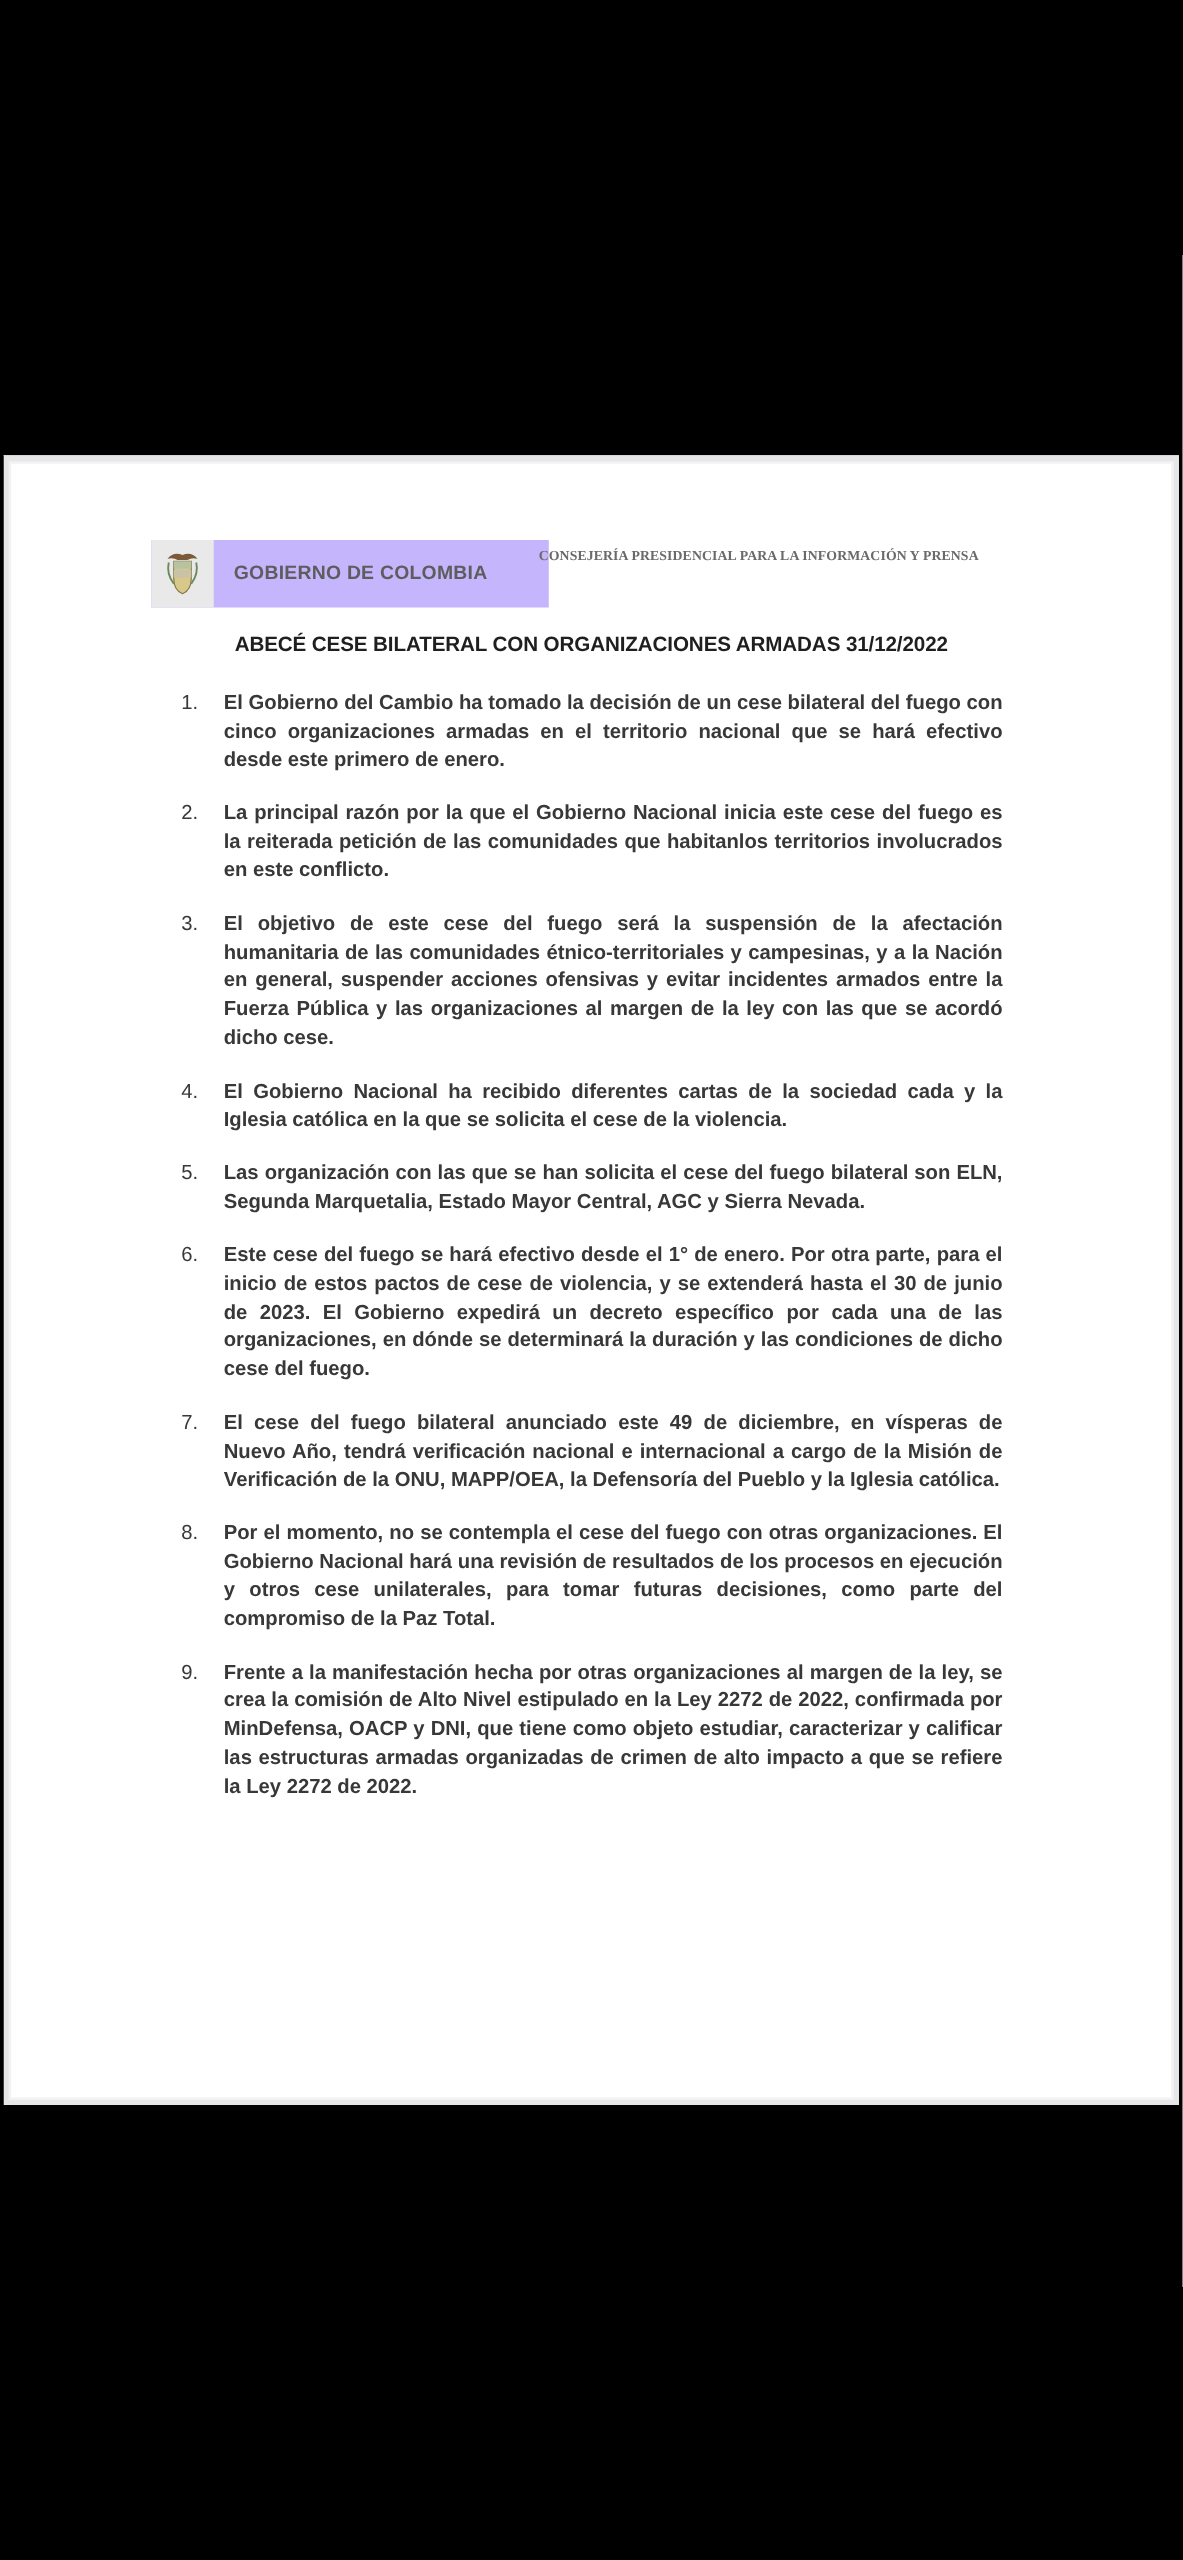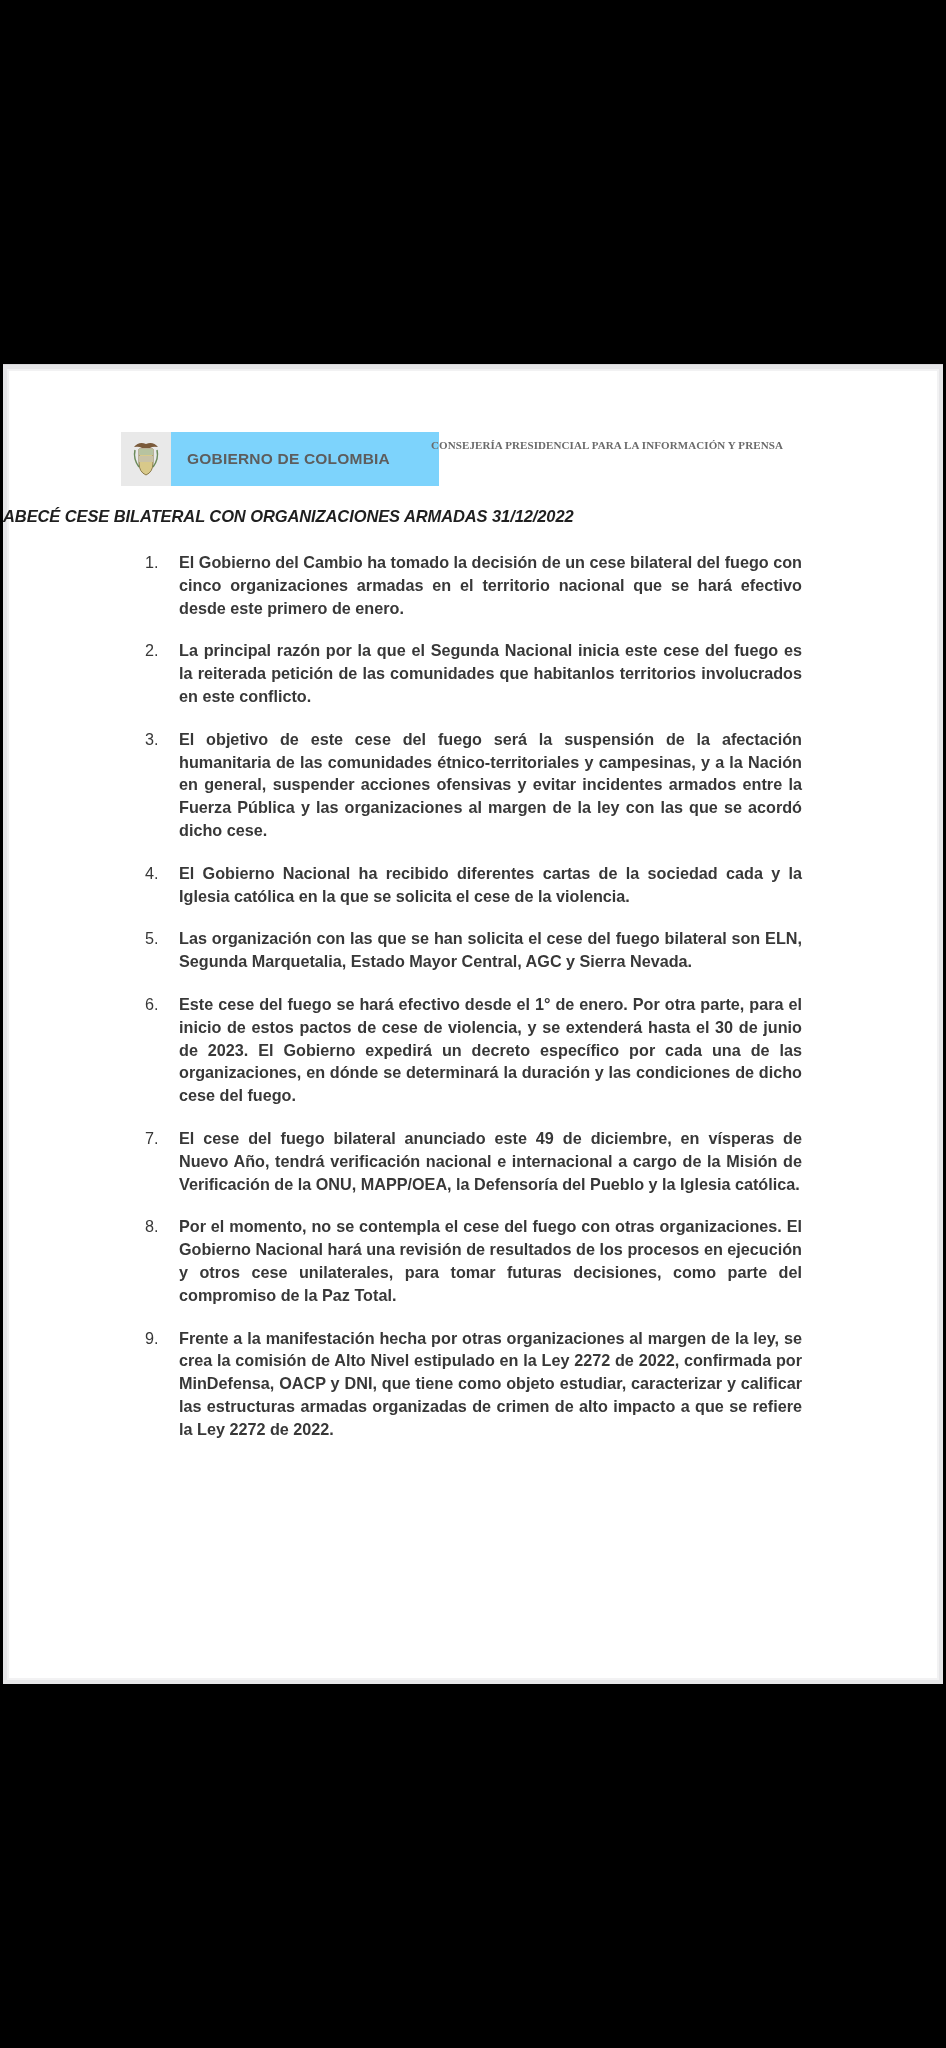--- a/index.html
+++ b/index.html
@@ -20,21 +20,21 @@
       background: #fff;
       box-shadow: inset 0 0 0 4px #e6e6e8, inset 0 0 0 6px #f2f2f3;
       border-top: 1px solid #d8d8da;
     }
     .header-logo-box {
       position: absolute;
       left: 118px;
       top: 67px;
       width: 318px;
       height: 54px;
-      background: #7dd3fc;
+      background: #c4b5fd;
       display: flex;
       align-items: center;
     }
     .crest {
       width: 50px;
       height: 54px;
       background: #e9e9e9;
       display: flex;
       align-items: center;
       justify-content: center;
@@ -55,25 +55,25 @@
       font-weight: bold;
       color: #6a6a6a;
       letter-spacing: 0.1px;
       font-family: Liberation Serif, serif;
     }
     .doc-title {
       position: absolute;
       left: 0;
       right: 0;
       top: 142px;
+      text-align: center;
       font-size: 16.5px;
       font-weight: bold;
       color: #1f1f1f;
       letter-spacing: -0.1px;
-      font-style: italic;
     }
     .items {
       position: absolute;
       left: 142px;
       top: 186px;
       width: 657px;
       margin: 0;
       padding: 0;
       list-style: none;
     }
@@ -116,21 +116,21 @@
 
   <div class="doc-title">ABECÉ CESE BILATERAL CON ORGANIZACIONES ARMADAS 31/12/2022</div>
 
   <ol class="items">
     <li class="item">
       <span class="item-num">1.</span>
       <span class="item-text">El Gobierno del Cambio ha tomado la decisión de un cese bilateral del fuego con cinco organizaciones armadas en el territorio nacional que se hará efectivo desde este primero de enero.</span>
     </li>
     <li class="item">
       <span class="item-num">2.</span>
-      <span class="item-text">La principal razón por la que el Segunda Nacional inicia este cese del fuego es la reiterada petición de las comunidades que habitanlos territorios involucrados en este conflicto.</span>
+      <span class="item-text">La principal razón por la que el Gobierno Nacional inicia este cese del fuego es la reiterada petición de las comunidades que habitanlos territorios involucrados en este conflicto.</span>
     </li>
     <li class="item">
       <span class="item-num">3.</span>
       <span class="item-text">El objetivo de este cese del fuego será la suspensión de la afectación humanitaria de las comunidades étnico-territoriales y campesinas, y a la Nación en general, suspender acciones ofensivas y evitar incidentes armados entre la Fuerza Pública y las organizaciones al margen de la ley con las que se acordó dicho cese.</span>
     </li>
     <li class="item">
       <span class="item-num">4.</span>
       <span class="item-text"> El Gobierno Nacional ha recibido diferentes cartas de la sociedad cada y la Iglesia católica en la que se solicita el cese de la violencia.</span>
     </li>
     <li class="item">

